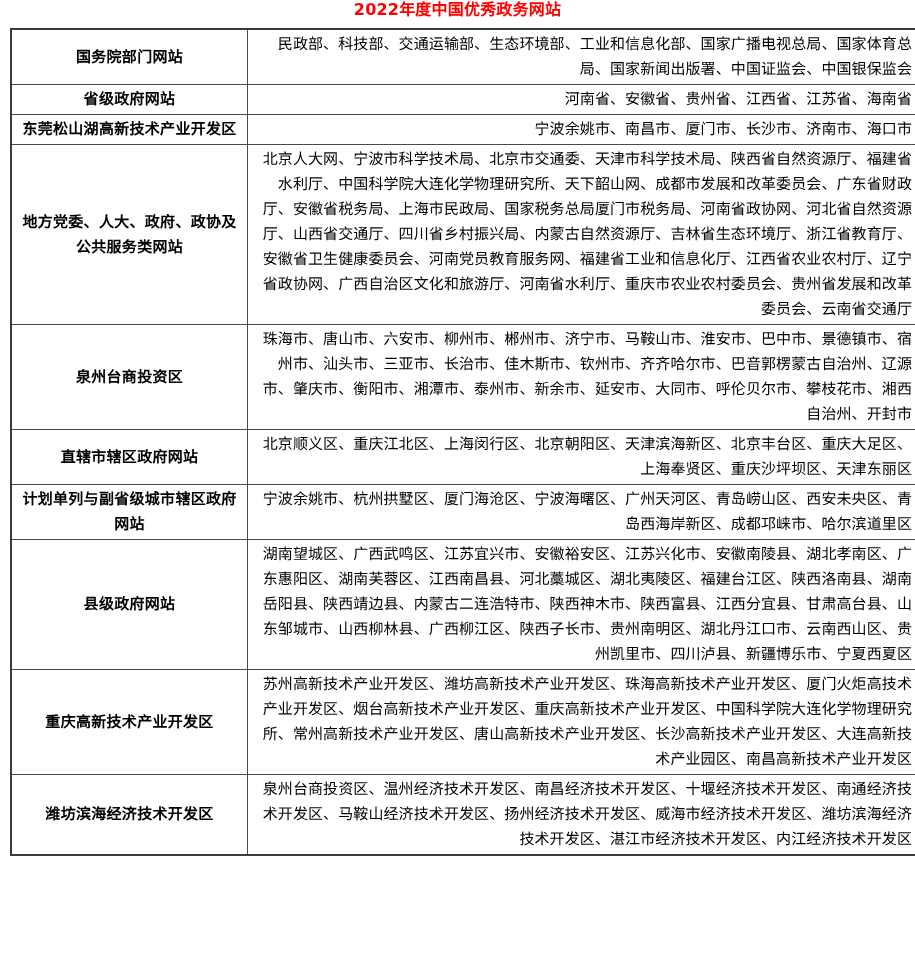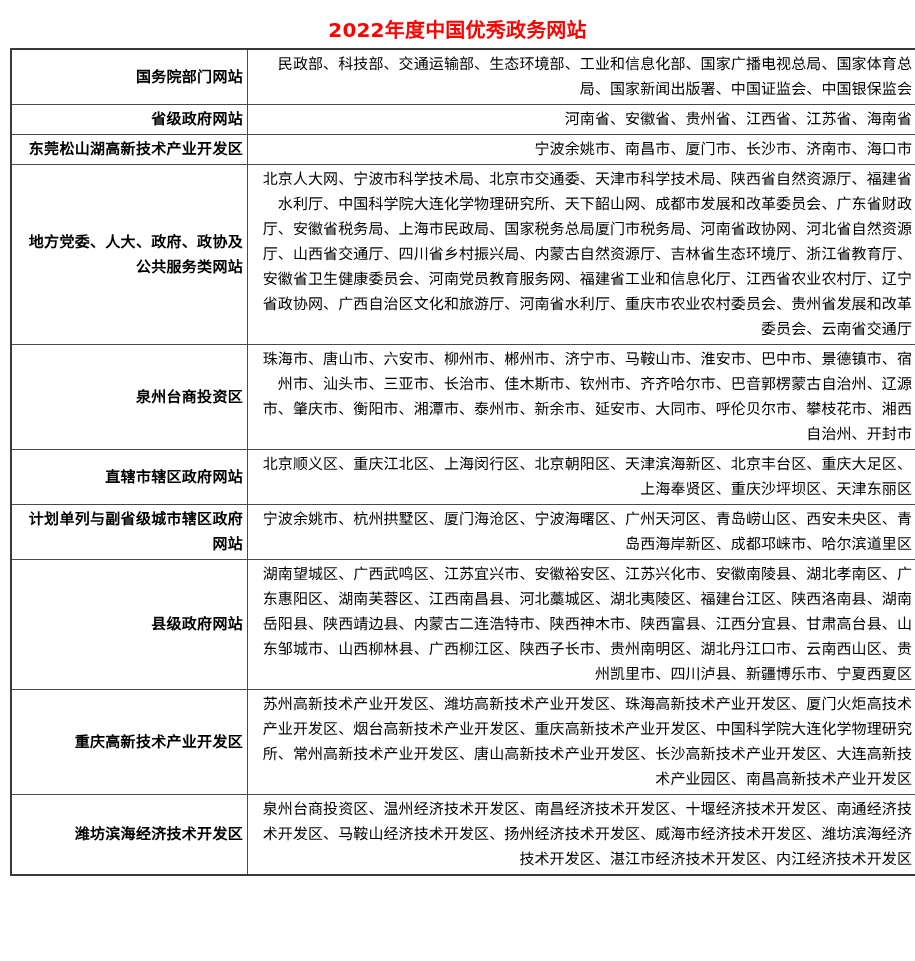--- a/index.html
+++ b/index.html
@@ -18,44 +18,43 @@
   .page {
     position: relative;
     width: 915px;
     height: 961px;
     box-sizing: border-box;
   }
   .doc-title {
     text-align: center;
     color: #ff0000;
     font-weight: bold;
-    font-size: 20px;
+    font-size: 16px;
     line-height: 20px;
     padding-top: 0;
     padding-bottom: 8px;
     letter-spacing: 0.2px;
-    margin-top: 20px;
   }
   table.award-table {
     border-collapse: collapse;
     table-layout: fixed;
     width: 895px;
     margin-left: 10px;
     border: 2px solid #3a3a3a;
   }
   table.award-table td {
     border: 1px solid #4a4a4a;
     vertical-align: middle;
     padding: 2px 4px;
     font-size: 15px;
     line-height: 25px;
   }
   td.cat {
     width: 227px;
-    text-align: right;
+    text-align: center;
     font-weight: bold;
     letter-spacing: 0.3px;
     padding: 3px 3px;
   }
   td.items {
     width: 660px;
     text-align: left;
     letter-spacing: 0.1px;
     padding: 2px 2px 2px 5px;
   }

